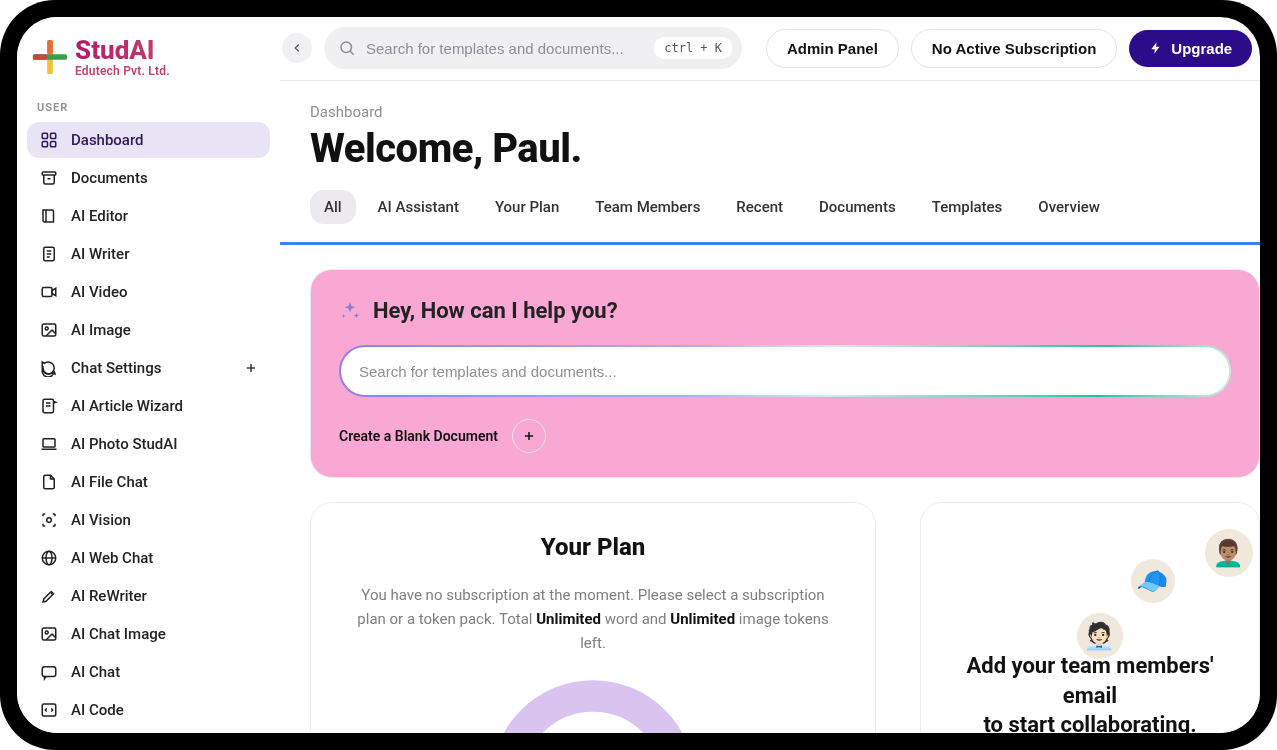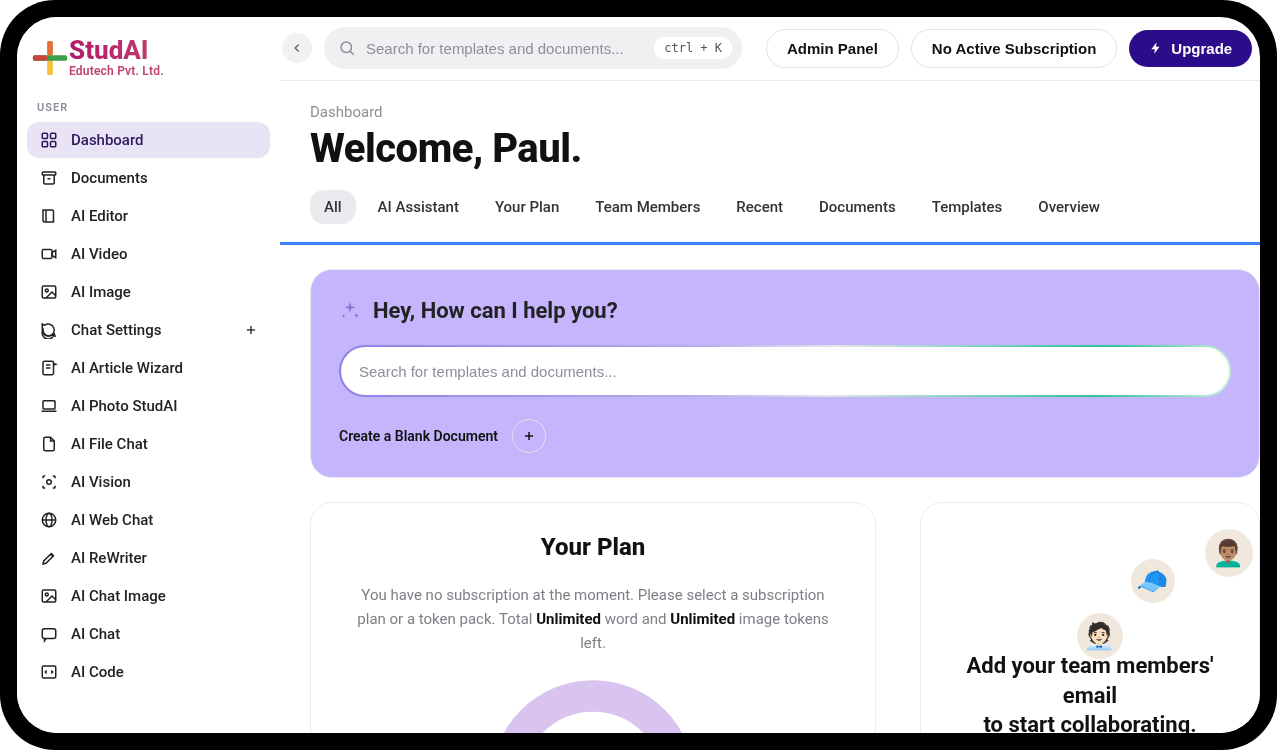--- a/index.html
+++ b/index.html
@@ -1,21 +1,21 @@
 <!DOCTYPE html>
 <html><head>
 <meta charset="utf-8">
 <style>
   * { box-sizing: border-box; margin: 0; padding: 0; }
   body { font-family: -apple-system, BlinkMacSystemFont, "Segoe UI", Roboto, sans-serif; background: #fff; }
   .device-frame { width: 1277px; height: 750px; background: #000; border-radius: 55px; padding: 17px; position: relative; overflow: hidden; }
   .screen { width: 100%; height: 100%; background: #fff; border-radius: 40px; overflow: hidden; position: relative; display: flex; }
   
   .sidebar { width: 263px; flex-shrink: 0; background: #fff; padding: 12px 10px 0 10px; overflow-y: auto; }
-  .logo { display: flex; align-items: flex-end; gap: 0; padding: 8px 4px 14px 4px; }
+  .logo { display: flex; align-items: center; gap: 6px; padding: 8px 4px 14px 4px; }
   .logo-mark { width: 38px; height: 38px; flex-shrink: 0; }
   .logo-text { display: flex; flex-direction: column; line-height: 1; }
   .logo-text .main { font-size: 26px; font-weight: 800; background: linear-gradient(90deg, #b01a6a, #c2416f); -webkit-background-clip: text; background-clip: text; color: transparent; }
   .logo-text .sub { font-size: 12px; font-weight: 600; color: #c2416f; letter-spacing: .2px; margin-top: 2px;}
   .section-hdr { font-size: 11px; font-weight: 600; color: #8a8f98; letter-spacing: 1px; padding: 10px 10px 8px 10px; }
   .nav { list-style: none; display: flex; flex-direction: column; gap: 2px; }
   .nav li { display: flex; align-items: center; gap: 12px; padding: 8px 12px; border-radius: 12px; font-size: 15px; font-weight: 500; color: #222; cursor: pointer; position: relative; }
   .nav li.active { background: #e8e4f5; color: #2e1a5a; }
   .nav li .nav-icon { width: 20px; height: 20px; display: inline-flex; align-items: center; justify-content: center; color: #222; flex-shrink:0;}
   .nav li.active .nav-icon { color: #2e1a5a; }
@@ -32,21 +32,21 @@
   .pill-btn { border: 1px solid #e2e2e7; background: #fff; border-radius: 22px; padding: 10px 20px; font-size: 15px; font-weight: 600; color: #111; cursor: pointer; white-space: nowrap;}
   .upgrade-btn { background: #2d0c8a; color: #fff; border: none; display: inline-flex; align-items: center; gap: 8px; }
   
   .content { flex: 1; overflow: auto; border-top: 1px solid #eceaf1; }
   .page-head { padding: 22px 0 12px 30px; }
   .breadcrumb { font-size: 15px; color: #8e8e96; margin-bottom: 4px; }
   .welcome { font-size: 40px; font-weight: 800; color: #111; letter-spacing: -.5px; }
   .tabs { display: flex; gap: 8px; padding: 6px 0 18px 30px; border-bottom: 3px solid #3b82f6; }
   .tab { padding: 8px 14px; border-radius: 14px; font-size: 15px; font-weight: 500; color: #333; cursor: pointer; }
   .tab.active { background: #eceaee; }
-  .panel { margin: 24px 0 24px 30px; background: #c4b5fd; border: 1px solid #eceaf1; border-radius: 22px; padding: 28px 28px 24px 28px; }
+  .panel { margin: 24px 0 24px 30px; background: #f9a8d4; border: 1px solid #eceaf1; border-radius: 22px; padding: 28px 28px 24px 28px; }
   .help-head { display: flex; align-items: center; gap: 12px; margin-bottom: 22px; }
   .sparkle { width: 22px; height: 22px; }
   .help-title { font-size: 22px; font-weight: 700; color: #222; }
   .big-search-wrap { position: relative; padding: 2px; border-radius: 26px; background: linear-gradient(100deg, #8f7fe5 0%, #b7abe9 40%, #e4e4ea 55%, #2dc29a 85%, #cfecdc 100%); }
   .big-search { background: #fff; border-radius: 24px; height: 48px; display: flex; align-items: center; padding: 0 18px; }
   .big-search input { width: 100%; border: none; outline: none; font-size: 15px; color: #444; }
   .big-search input::placeholder { color: #8a8f98; }
   .blank-row { display: flex; align-items: center; gap: 14px; margin-top: 22px; }
   .blank-row .lbl { font-size: 14px; font-weight: 600; color: #111; }
   .plus-circ { width: 34px; height: 34px; border-radius: 50%; border: 1px solid #e2e2e7; display: flex; align-items: center; justify-content: center; color: #111; cursor: pointer; }
@@ -117,20 +117,31 @@
             <svg width="18" height="18" viewBox="0 0 24 24" fill="none" stroke="currentColor" stroke-width="2">
                 <path d="M4 4h12a2 2 0 0 1 2 2v14H6a2 2 0 0 1-2-2V4z"></path>
                 <line x1="8" y1="4" x2="8" y2="20"></line>
               </svg>
           </span>
           <span>AI Editor</span>
         </li>
         <li>
           <span class="nav-icon">
             <svg width="18" height="18" viewBox="0 0 24 24" fill="none" stroke="currentColor" stroke-width="2">
+                <rect x="5" y="3" width="14" height="18" rx="2"></rect>
+                <line x1="9" y1="8" x2="15" y2="8"></line>
+                <line x1="9" y1="12" x2="15" y2="12"></line>
+                <line x1="9" y1="16" x2="13" y2="16"></line>
+              </svg>
+          </span>
+          <span>AI Writer</span>
+        </li>
+        <li>
+          <span class="nav-icon">
+            <svg width="18" height="18" viewBox="0 0 24 24" fill="none" stroke="currentColor" stroke-width="2">
                 <rect x="3" y="6" width="13" height="12" rx="2"></rect>
                 <polygon points="16,10 21,7 21,17 16,14"></polygon>
               </svg>
           </span>
           <span>AI Video</span>
         </li>
         <li>
           <span class="nav-icon">
             <svg width="18" height="18" viewBox="0 0 24 24" fill="none" stroke="currentColor" stroke-width="2">
                 <rect x="3" y="4" width="18" height="16" rx="2"></rect>

